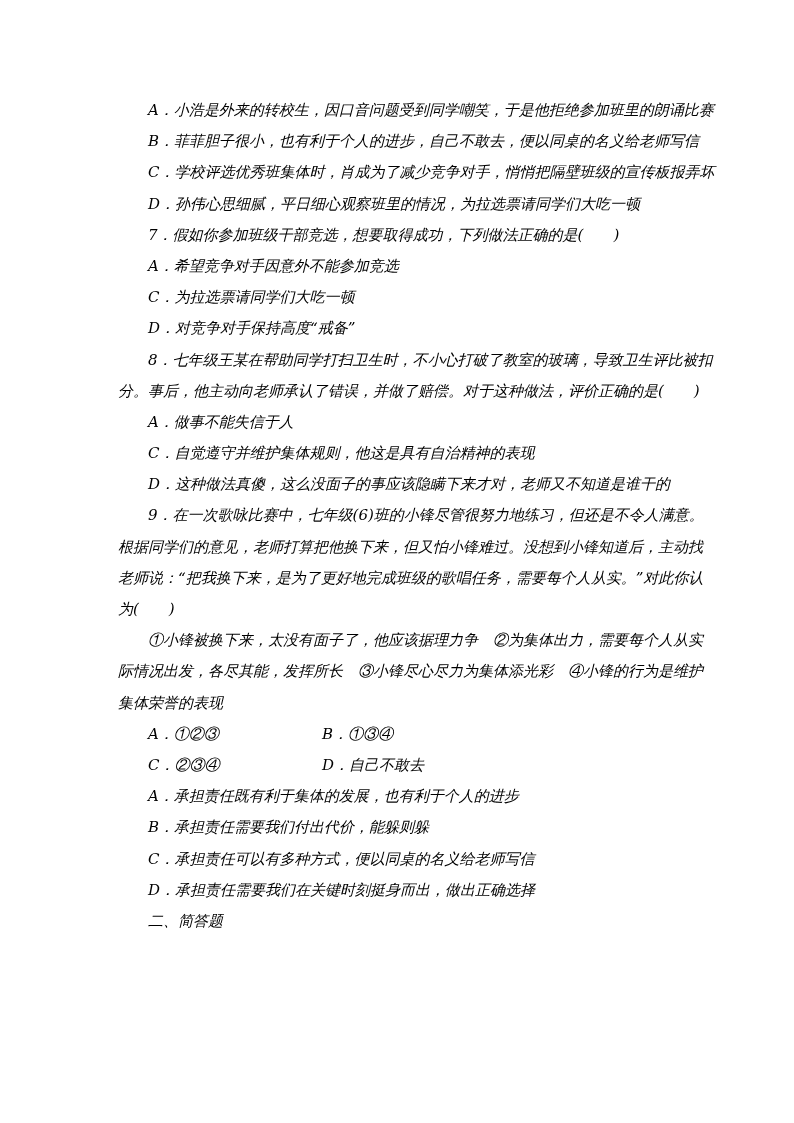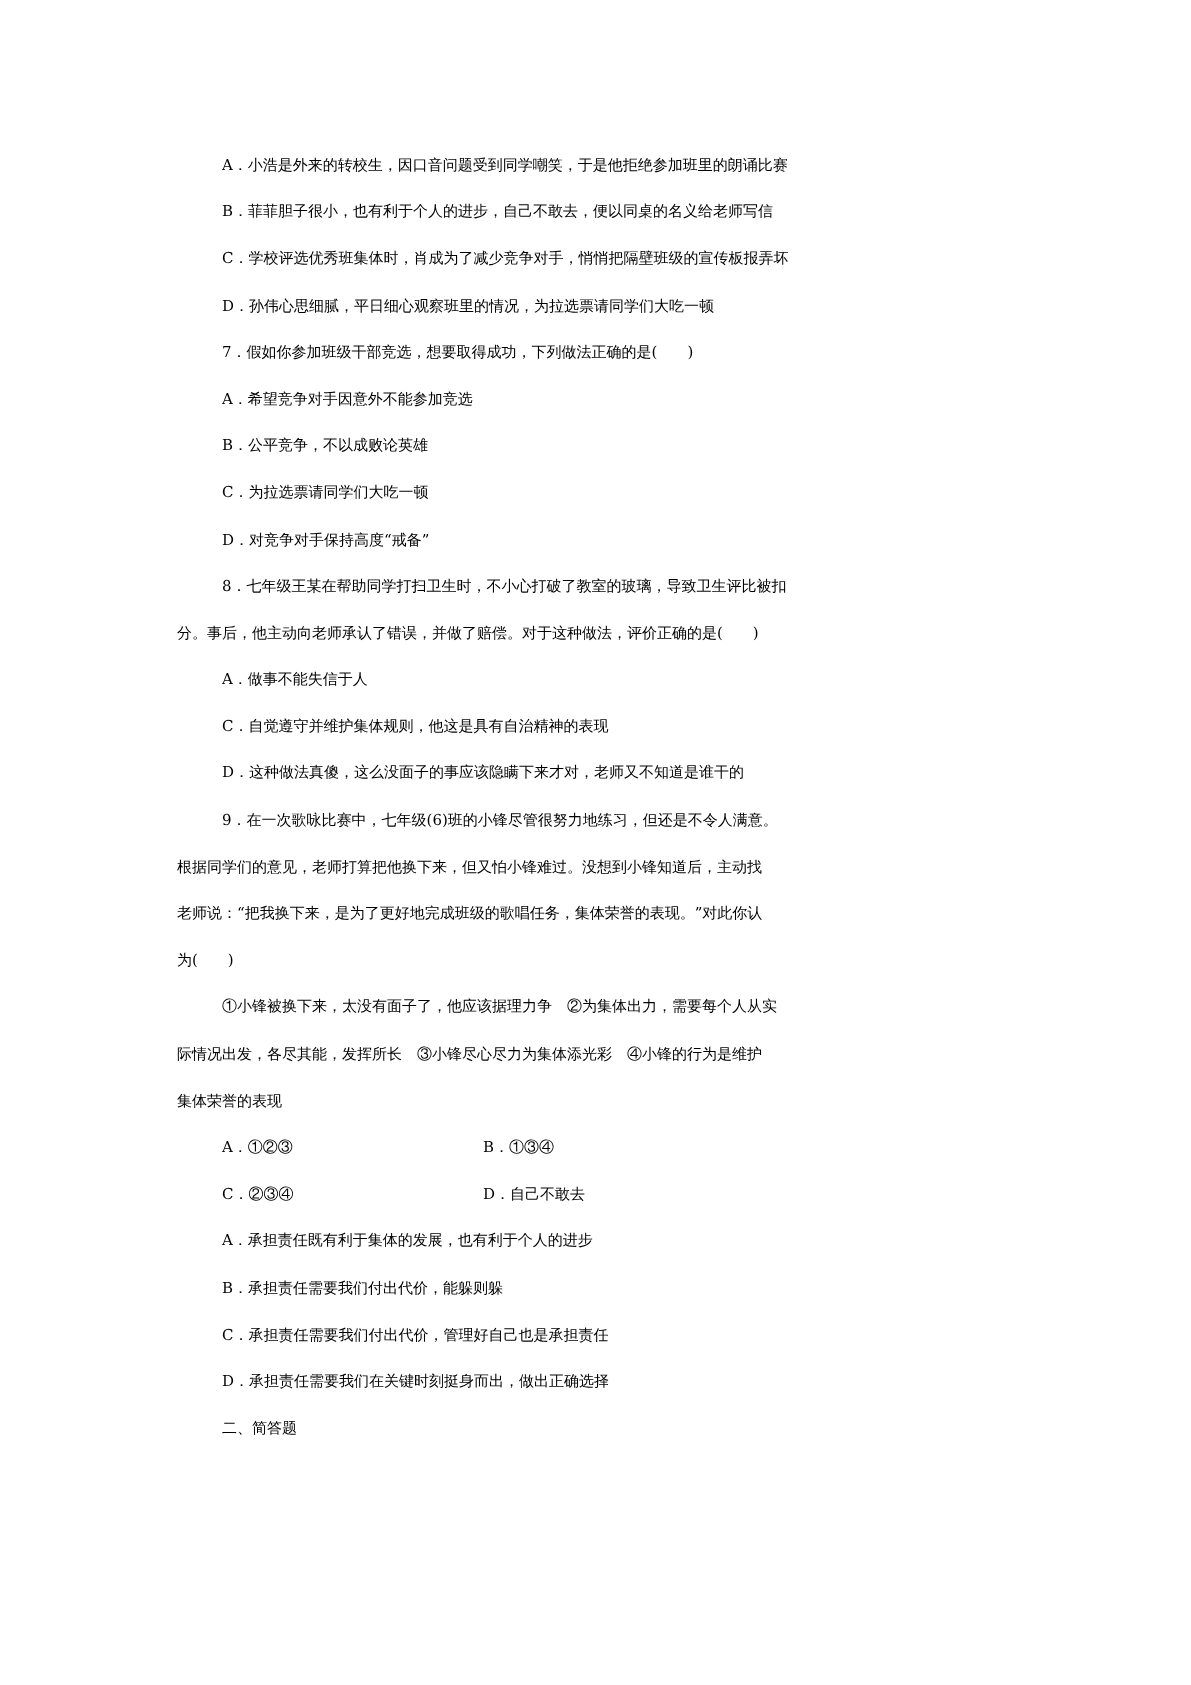--- a/index.html
+++ b/index.html
@@ -1,20 +1,20 @@
 <!DOCTYPE html>
 <html><head>
   <meta charset="utf-8">
   <style>
     html, body { margin: 0; padding: 0; background: #ffffff; }
     body { width: 794px; height: 1123px; position: relative; overflow: hidden; }
     .page {
       position: absolute; left: 118px; top: 95px; width: 560px;
       font-family: "DejaVu Serif", "Liberation Serif", serif;
-      font-size: 10px; line-height: 31.2px; color: #000000;
+      font-size: 15px; line-height: 31.2px; color: #000000; font-style: italic;
     }
     .line { height: 31.2px; white-space: nowrap; }
     .indent { padding-left: 30px; }
     .opt-row { display: flex; padding-left: 30px; height: 31.2px; white-space: nowrap; align-items: center; }
     .opt-cell { width: 174px; }
   </style>
 </head>
 <body>
 
 <div class="page">
@@ -22,53 +22,52 @@
   <div>
     <div class="line indent"><span>A．</span><span>小浩是外来的转校生，因口音问题受到同学嘲笑，于是他拒绝参加班里的朗诵比赛</span></div>
     <div class="line indent"><span>B．</span><span>菲菲胆子很小，也有利于个人的进步，自己不敢去，便以同桌的名义给老师写信</span></div>
     <div class="line indent"><span>C．</span><span>学校评选优秀班集体时，肖成为了减少竞争对手，悄悄把隔壁班级的宣传板报弄坏</span></div>
     <div class="line indent"><span>D．</span><span>孙伟心思细腻，平日细心观察班里的情况，为拉选票请同学们大吃一顿</span></div>
   </div>
 
   <div>
     <div class="line indent">7．假如你参加班级干部竞选，想要取得成功，下列做法正确的是(　　)</div>
     <div class="line indent"><span>A．</span><span>希望竞争对手因意外不能参加竞选</span></div>
-    <div class="line indent"><span>B．</span><span>公平竞争，不以成败论英雄</span></div>
     <div class="line indent"><span>C．</span><span>为拉选票请同学们大吃一顿</span></div>
     <div class="line indent"><span>D．</span><span>对竞争对手保持高度“戒备”</span></div>
   </div>
 
   <div>
     <div class="line indent">8．七年级王某在帮助同学打扫卫生时，不小心打破了教室的玻璃，导致卫生评比被扣</div>
     <div class="line">分。事后，他主动向老师承认了错误，并做了赔偿。对于这种做法，评价正确的是(　　)</div>
     <div class="line indent"><span>A．</span><span>做事不能失信于人</span></div>
     <div class="line indent"><span>C．</span><span>自觉遵守并维护集体规则，他这是具有自治精神的表现</span></div>
     <div class="line indent"><span>D．</span><span>这种做法真傻，这么没面子的事应该隐瞒下来才对，老师又不知道是谁干的</span></div>
   </div>
 
   <div>
     <div class="line indent">9．在一次歌咏比赛中，七年级(6)班的小锋尽管很努力地练习，但还是不令人满意。</div>
     <div class="line">根据同学们的意见，老师打算把他换下来，但又怕小锋难过。没想到小锋知道后，主动找</div>
-    <div class="line">老师说：“把我换下来，是为了更好地完成班级的歌唱任务，集体荣誉的表现。”对此你认</div>
+    <div class="line">老师说：“把我换下来，是为了更好地完成班级的歌唱任务，需要每个人从实。”对此你认</div>
     <div class="line">为(　　)</div>
     <div class="line indent">①小锋被换下来，太没有面子了，他应该据理力争　②为集体出力，需要每个人从实</div>
     <div class="line">际情况出发，各尽其能，发挥所长　③小锋尽心尽力为集体添光彩　④小锋的行为是维护</div>
     <div class="line">集体荣誉的表现</div>
     <div class="opt-row">
       <div class="opt-cell"><span>A．</span><span>①②③</span></div>
       <div class="opt-cell"><span>B．</span><span>①③④</span></div>
     </div>
     <div class="opt-row">
       <div class="opt-cell"><span>C．</span><span>②③④</span></div>
       <div class="opt-cell"><span>D．</span><span>自己不敢去</span></div>
     </div>
   </div>
 
   <div>
     <div class="line indent"><span>A．</span><span>承担责任既有利于集体的发展，也有利于个人的进步</span></div>
     <div class="line indent"><span>B．</span><span>承担责任需要我们付出代价，能躲则躲</span></div>
-    <div class="line indent"><span>C．</span><span>承担责任需要我们付出代价，管理好自己也是承担责任</span></div>
+    <div class="line indent"><span>C．</span><span>承担责任可以有多种方式，便以同桌的名义给老师写信</span></div>
     <div class="line indent"><span>D．</span><span>承担责任需要我们在关键时刻挺身而出，做出正确选择</span></div>
   </div>
 
   <div class="line indent">二、简答题</div>
 
 </div>
 
 </body></html>

